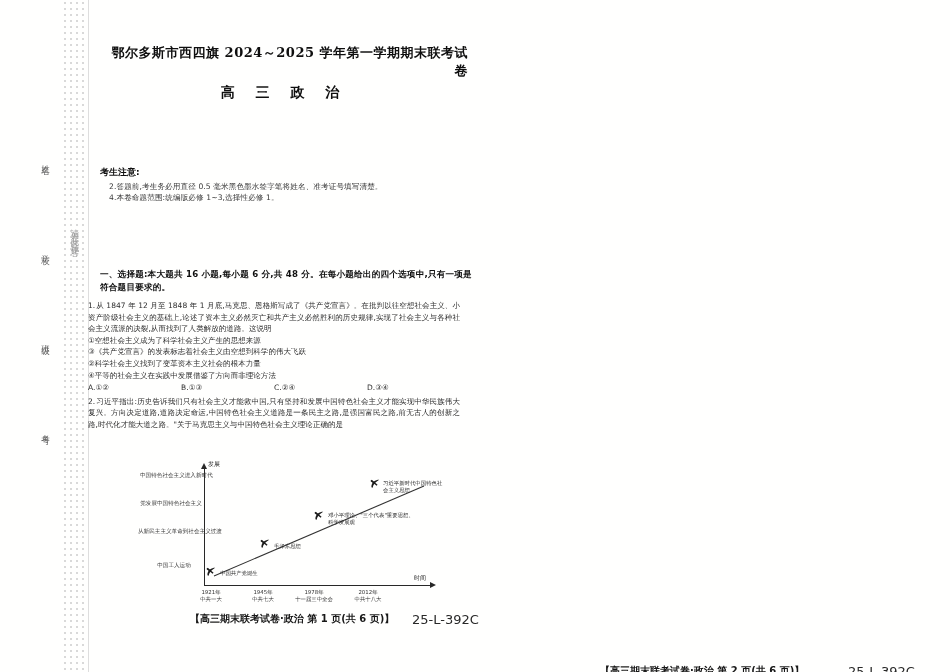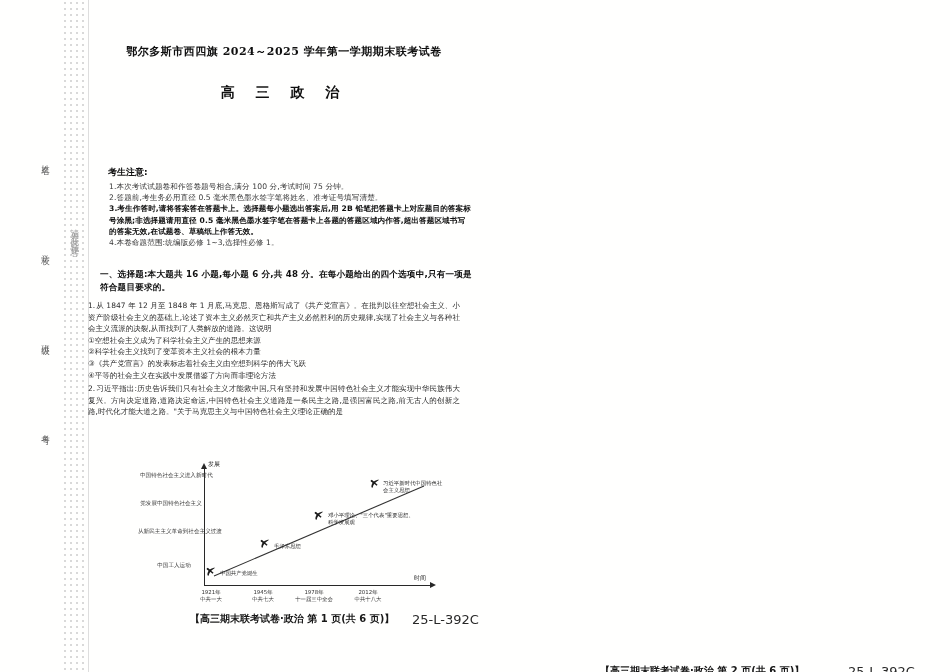--- a/index.html
+++ b/index.html
@@ -47,43 +47,43 @@
     color:#5d5d5d;
     white-space:nowrap;
     font-family:"DejaVu Sans","Liberation Sans",sans-serif;
   }
   .vt-field{left:40px;}
   .vt-warn{left:68px;font-size:8px;letter-spacing:3px;color:#9a9a9a;}
 
   
   .paper-title{
     position:absolute;left:100px;top:44px;width:368px;
-    text-align:center;
-    font-size:11px;
+    text-align:right;
+    font-size:13px;
     font-weight:bold;
     letter-spacing:.5px;
     font-family:"DejaVu Serif","Liberation Serif",serif;
     color:#111;
   }
   .paper-subject{
     position:absolute;left:100px;top:84px;width:368px;
     text-align:center;
     font-size:14px;
     font-weight:bold;
     letter-spacing:8px;
     font-family:"DejaVu Serif","Liberation Serif",serif;
     color:#111;
   }
 
   
   .notes{
     position:absolute;left:100px;top:166px;width:372px;
   }
   .notes-head{
-    font-size:9px;font-weight:bold;color:#111;margin-bottom:2px;margin-left:8px;
+    font-size:9px;font-weight:bold;color:#111;margin-bottom:2px;
   }
   .note-line{
     font-size:7.6px;
     line-height:11.2px;
     color:#3a3a3a;
     padding-left:9px;
     letter-spacing:.1px;
     filter:blur(.25px);
   }
   .note-line.em{color:#111;font-weight:bold;filter:blur(.15px);}
@@ -205,36 +205,40 @@
     <div class="vtext vt-field" style="top:248px">学校</div>
     <div class="vtext vt-field" style="top:338px">班级</div>
     <div class="vtext vt-field" style="top:428px">考号</div>
     <div class="vtext vt-warn" style="top:222px">请勿在此区域作答</div>
 
     <div class="paper-title">鄂尔多斯市西四旗 2024～2025 学年第一学期期末联考试卷</div>
     <div class="paper-subject">高 三 政 治</div>
 
     <div class="notes">
       <div class="notes-head">考生注意:</div>
-      <div class="note-line">1.本次考试试题卷和作答卷题号相合,满分 100 分,考试时间 75 分钟。</div>
       <div class="note-line">2.答题前,考生务必用直径 0.5 毫米黑色墨水签字笔将姓名、准考证号填写清楚。</div>
-      <div class="note-line em">3.考生作答时,请将答案答在答题卡上。选择题每小题选出答案后,用 2B 铅笔把答题卡上对应题目的答案标号涂黑;非选择题请用直径 0.5 毫米黑色墨水签字笔在答题卡上各题的答题区域内作答,超出答题区域书写的答案无效,在试题卷、草稿纸上作答无效。</div>
       <div class="note-line">4.本卷命题范围:统编版必修 1~3,选择性必修 1。</div>
     </div>
 
     <div class="sect-head">一、选择题:本大题共 16 小题,每小题 6 分,共 48 分。在每小题给出的四个选项中,只有一项是符合题目要求的。</div>
 
     <div class="qwrap-left">
 
       <div class="q">
         <span class="qnum">1.</span><span class="qbody">从 1847 年 12 月至 1848 年 1 月底,马克思、恩格斯写成了《共产党宣言》。在批判以往空想社会主义、小资产阶级社会主义的基础上,论述了资本主义必然灭亡和共产主义必然胜利的历史规律,实现了社会主义与各种社会主义流派的决裂,从而找到了人类解放的道路。这说明</span>
         <span class="opt-row">①空想社会主义成为了科学社会主义产生的思想来源</span>
+        <span class="opt-row">③《共产党宣言》的发表标志着社会主义由空想到科学的伟大飞跃</span>
         <span class="opt-row">②科学社会主义找到了变革资本主义社会的根本力量</span>
-        <span class="opt-row">③《共产党宣言》的发表标志着社会主义由空想到科学的伟大飞跃</span>
         <span class="opt-row">④平等的社会主义在实践中发展借鉴了方向而非理论方法</span>
+        <div class="choices">
+          <span>A.①②</span>
+          <span>B.①③</span>
+          <span>C.②④</span>
+          <span>D.③④</span>
+        </div>
       </div>
 
       <div class="q">
         <span class="qnum">2.</span><span class="qbody">习近平指出:历史告诉我们只有社会主义才能救中国,只有坚持和发展中国特色社会主义才能实现中华民族伟大复兴。方向决定道路,道路决定命运,中国特色社会主义道路是一条民主之路,是强国富民之路,前无古人的创新之路,时代化才能大道之路。"关于马克思主义与中国特色社会主义理论正确的是</span>
       </div>
 
     </div>
 
     <div class="diagram">
       <div class="axis axis-y"></div>

